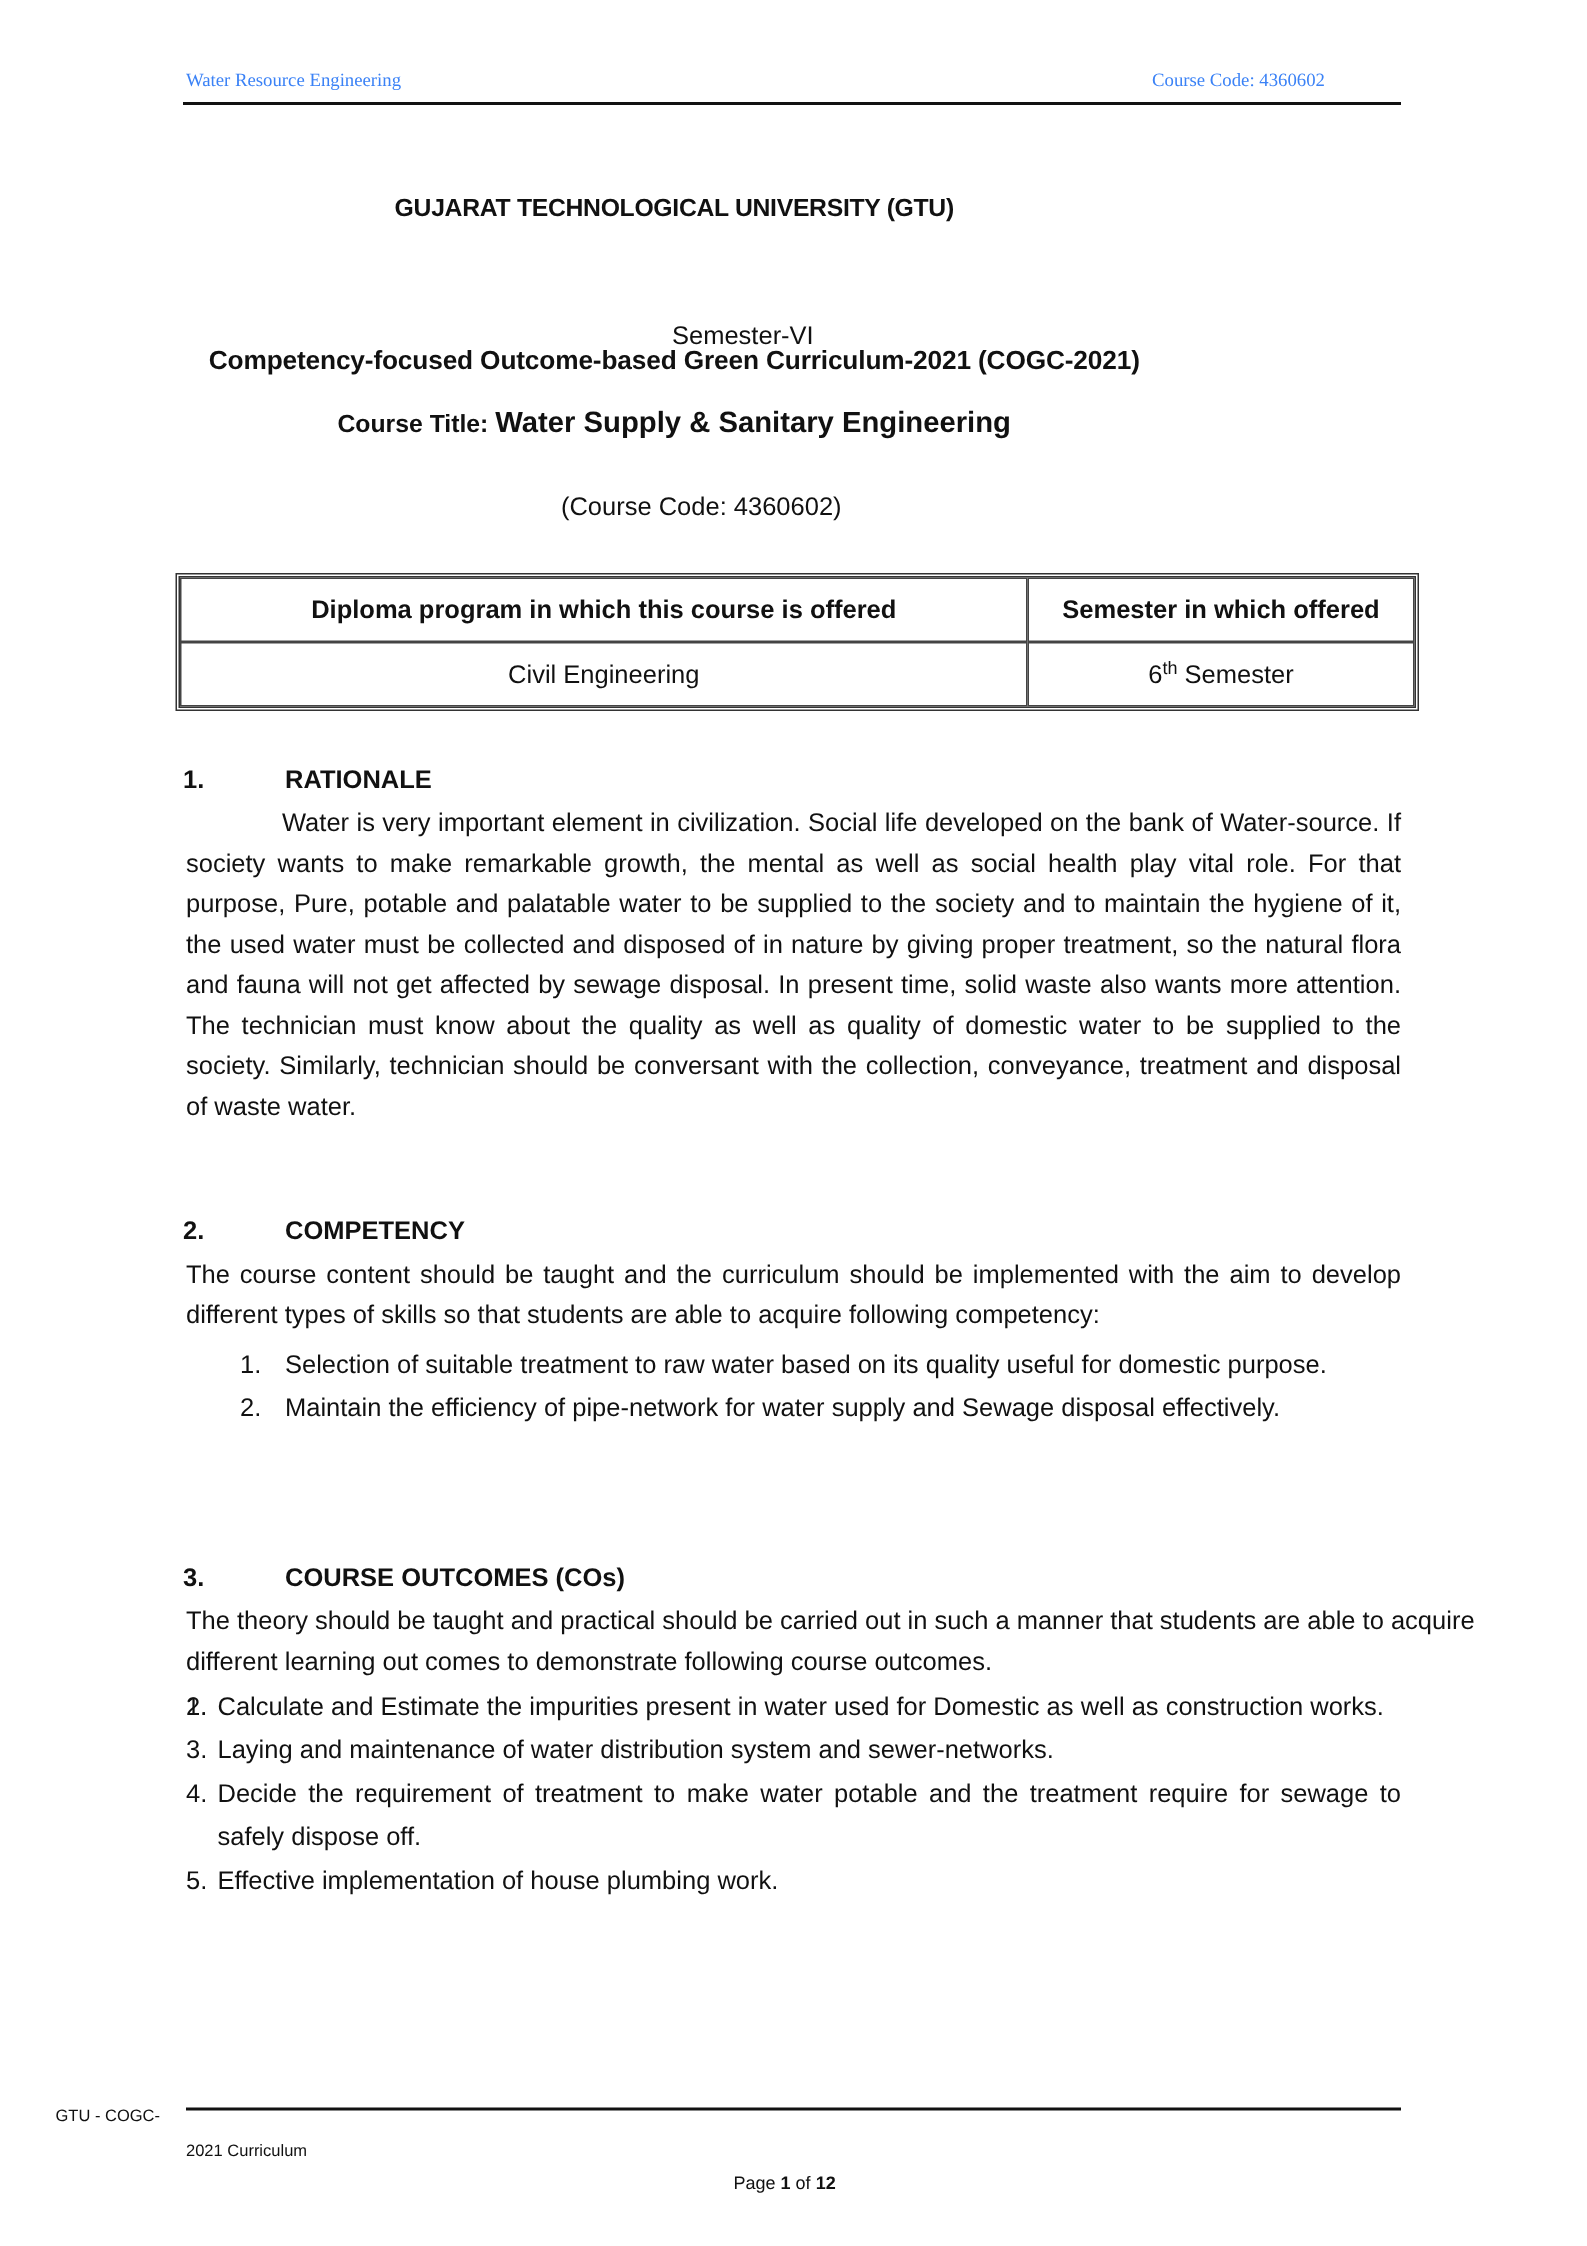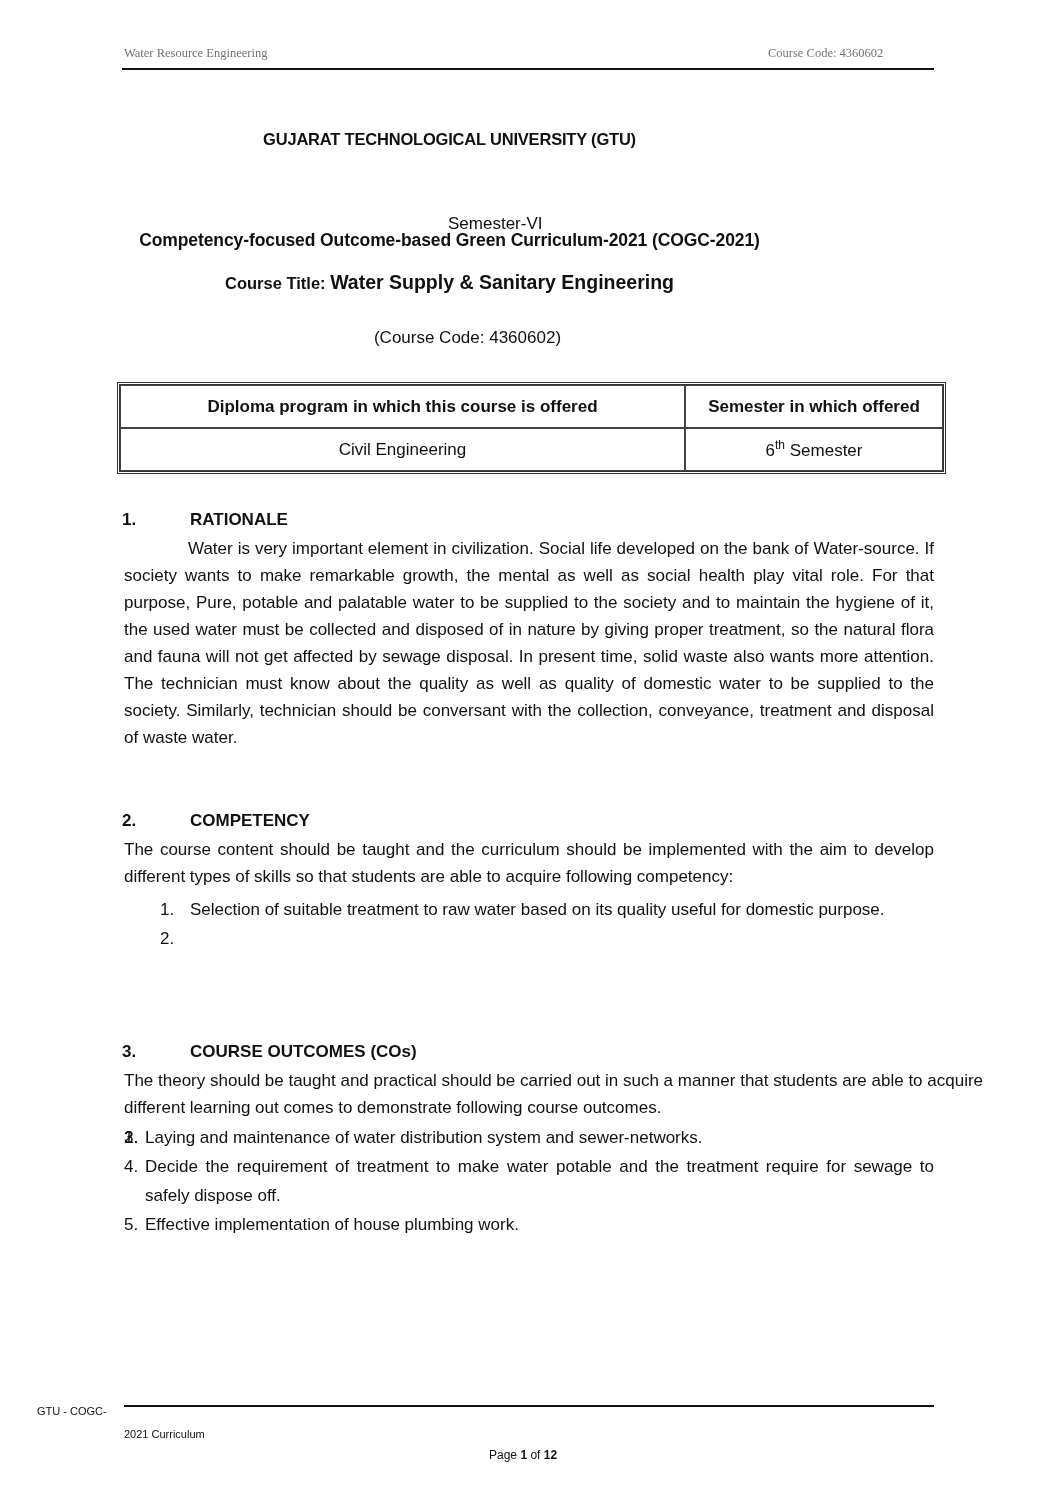--- a/index.html
+++ b/index.html
@@ -3,21 +3,21 @@
   <meta charset="utf-8">
   <style>
     html, body { margin: 0; padding: 0; background: #ffffff; }
     body {
       width: 1058px; height: 1497px; position: relative; overflow: hidden;
       color: #111111;
       font-family: "Liberation Sans", "DejaVu Sans", sans-serif;
     }
     .abs { position: absolute; }
     .header-left, .header-right {
-      top: 46px; font-family: "Liberation Serif", serif; font-size: 12.5px; color: #737373;
+      top: 46px; font-family: "Liberation Serif", serif; font-size: 12.5px; color: #3b82f6;
     }
     .header-left { left: 124px; }
     .header-right { left: 768px; }
     .header-rule { left: 122px; top: 68px; width: 812px; height: 2px; background: #111; }
 
     .center { left: 0; width: 899px; text-align: center; }
     .univ { top: 130px; font-size: 16.5px; font-weight: bold; letter-spacing: -0.2px; }
     .cogc { top: 186px; font-size: 17.5px; font-weight: bold; letter-spacing: -0.1px; margin-top: 44px; }
     .sem { left: 448px; top: 214px; font-size: 17px; }
     .ctitle { top: 271px; font-size: 16.5px; font-weight: bold; }
@@ -89,30 +89,30 @@
   <span class="num">1.</span><span>RATIONALE</span>
 </div>
 <div class="abs para" style="top:535px;"><span class="indent"></span><span>Water is very important element in civilization. Social life developed on the bank of Water-source. If society wants to make remarkable growth, the mental as well as social health play vital role. For that purpose, Pure, potable and palatable water to be supplied to the society and to maintain the hygiene of it, the used water must be collected and disposed of in nature by giving proper treatment, so the natural flora and fauna will not get affected by sewage disposal. In present time, solid waste also wants more attention. The technician must know about the quality as well as quality of domestic water to be supplied to the society. Similarly, technician should be conversant with the collection, conveyance, treatment and disposal of waste water.</span></div>
 
 <div class="abs sec-h" style="top:811px;">
   <span class="num">2.</span><span>COMPETENCY</span>
 </div>
 <div class="abs para" style="top:836px;">The course content should be taught and the curriculum should be implemented with the aim to develop different types of skills so that students are able to acquire following competency:</div>
 <ul class="abs list comp-list" style="top:895px;">
   <li><span class="n">1.</span><span>Selection of suitable treatment to raw water based on its quality useful for domestic purpose.</span></li>
-  <li><span class="n">2.</span></li>
+  <li><span class="n">2.</span><span>Maintain the efficiency of pipe-network for water supply and Sewage disposal effectively.</span></li>
 </ul>
 
 <div class="abs sec-h" style="top:1042px;">
   <span class="num">3.</span><span>COURSE OUTCOMES (COs)</span>
 </div>
 <div class="abs para" style="top:1067px; width:860px; text-align:left;">The theory should be taught and practical should be carried out in such a manner that students are able to acquire different learning out comes to demonstrate following course outcomes.</div>
 <ul class="abs list co-list" style="top:1123px;">
   <li><span class="n">1.</span></li>
-  <li><span class="n">2.</span></li>
+  <li><span class="n">2.</span><span>Calculate and Estimate the impurities present in water used for Domestic as well as construction works.</span></li>
   <li><span class="n">3.</span><span>Laying and maintenance of water distribution system and sewer-networks.</span></li>
   <li><span class="n">4.</span><span>Decide the requirement of treatment to make water potable and the treatment require for sewage to safely dispose off.</span></li>
   <li><span class="n">5.</span><span>Effective implementation of house plumbing work.</span></li>
 </ul>
 
 <div class="abs footer-left1">GTU - COGC-</div>
 <div class="abs footer-rule"></div>
 <div class="abs footer-left2">2021 Curriculum</div>
 <div class="abs footer-page">
   <span>Page</span>

